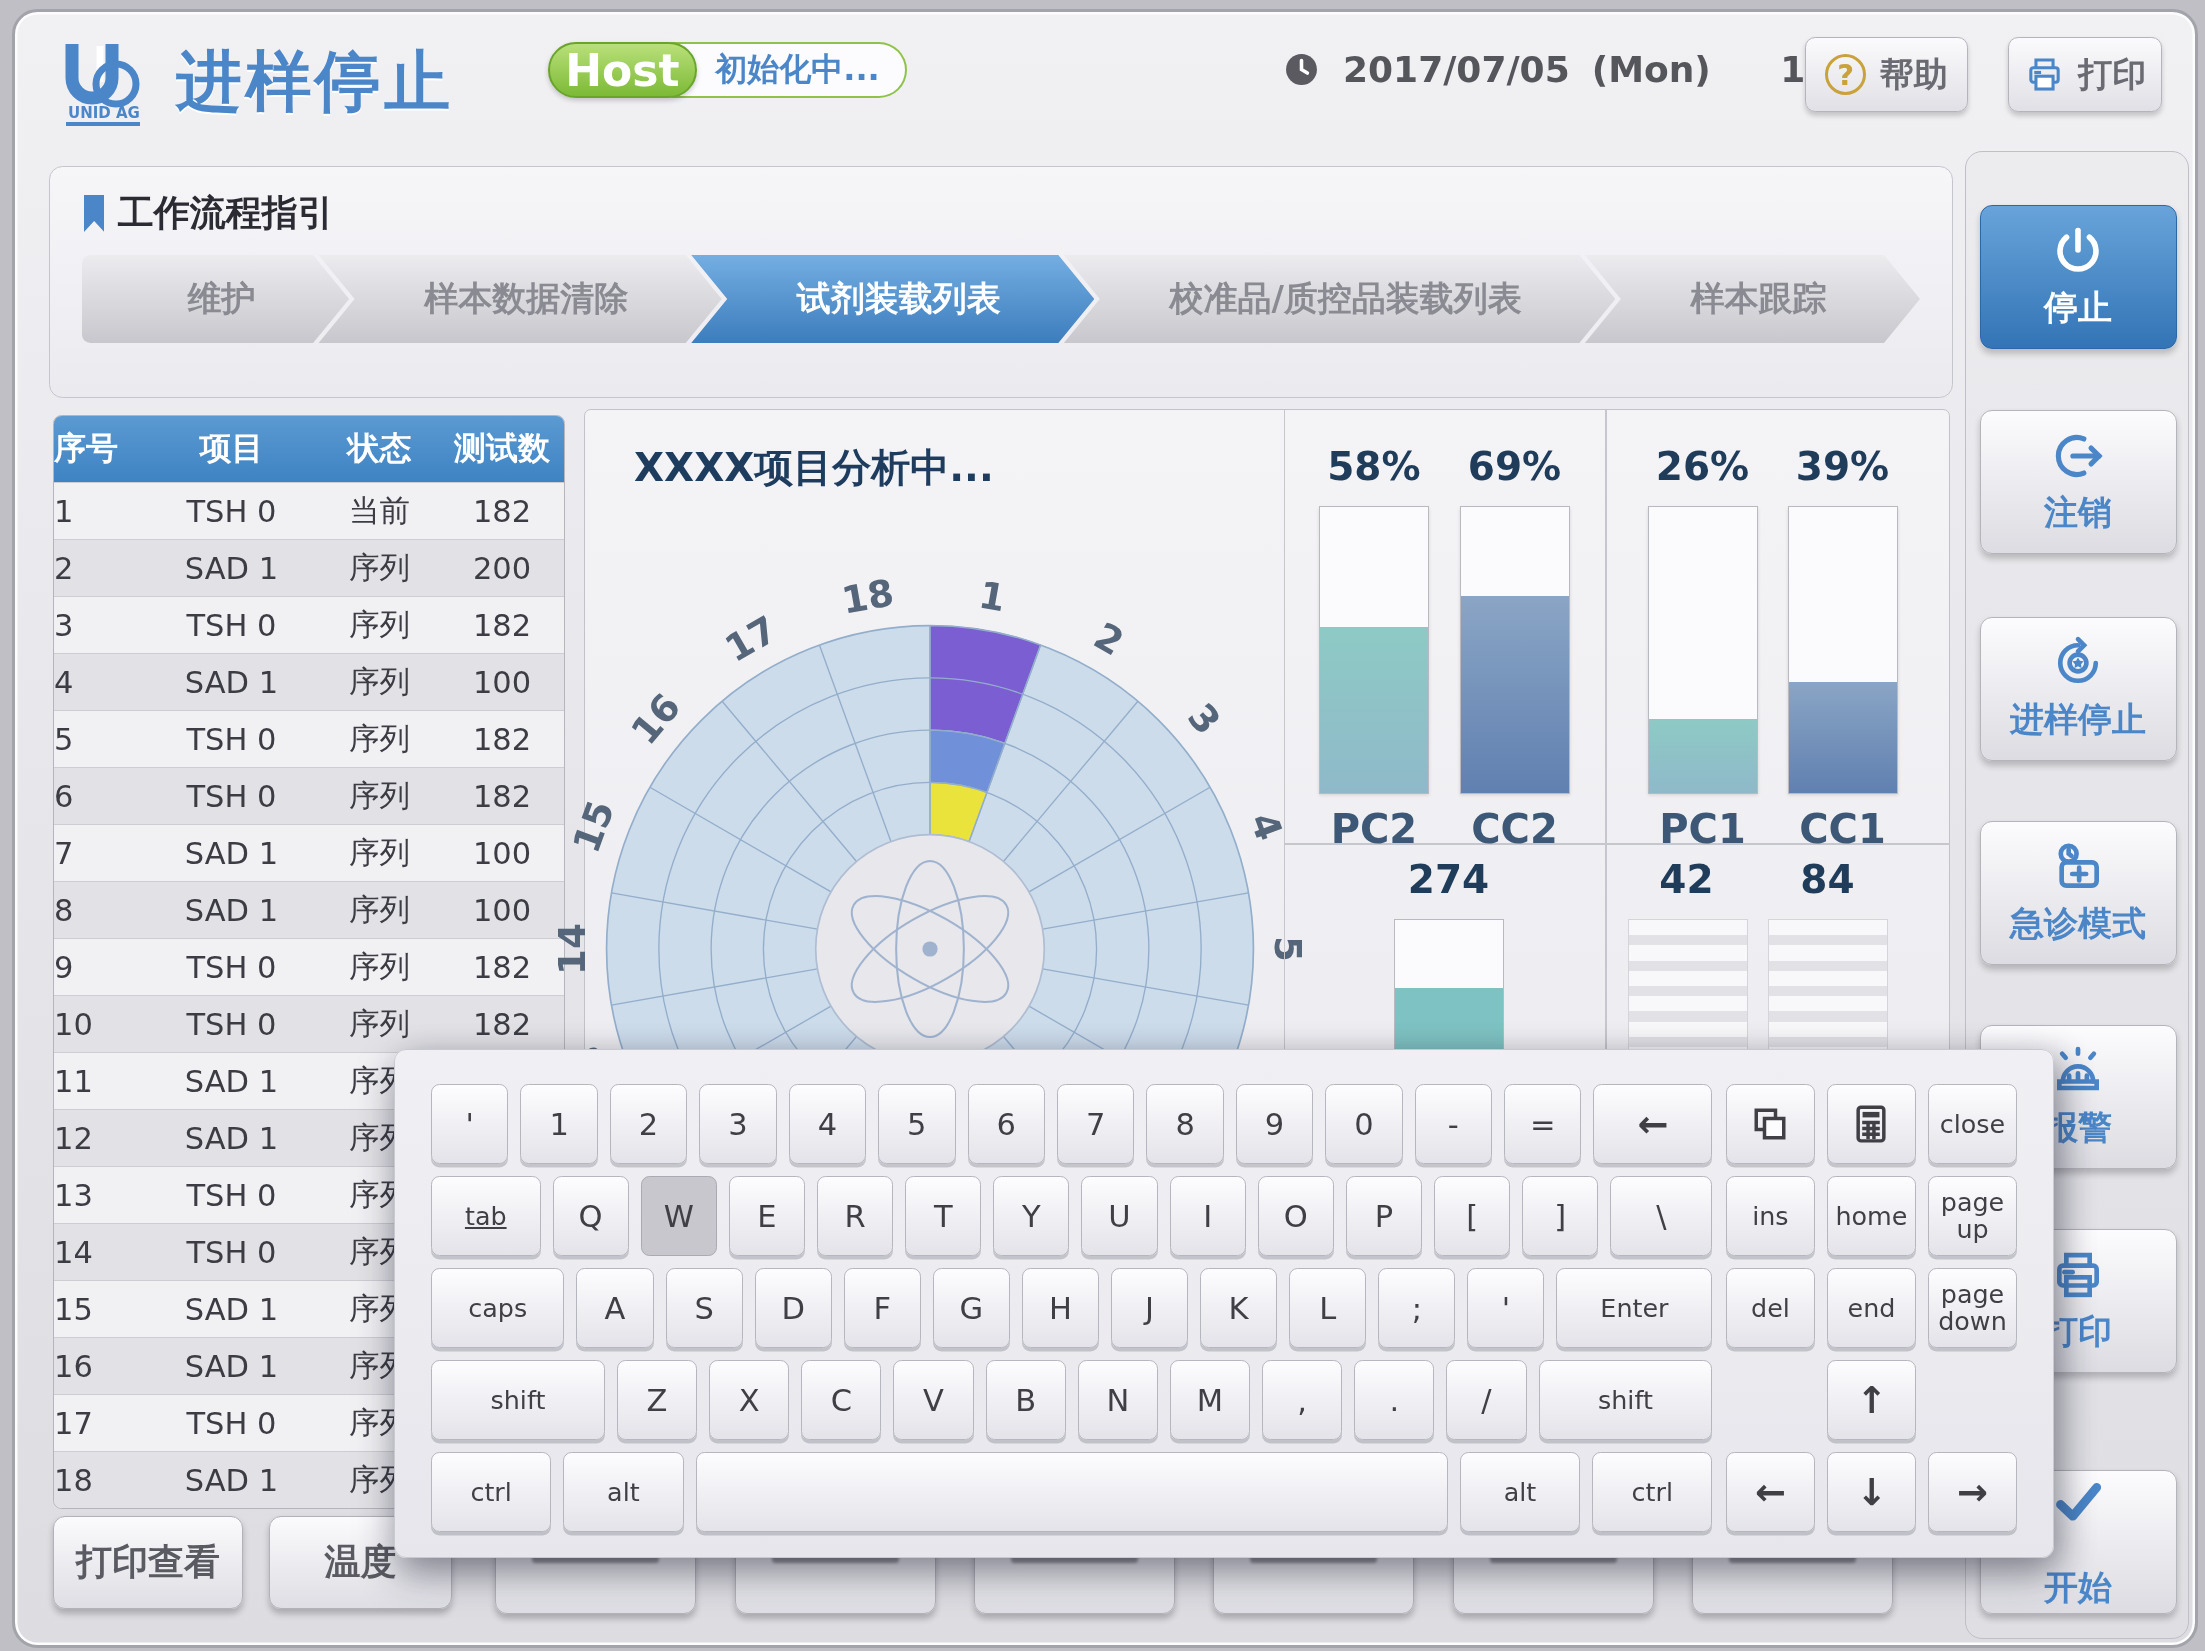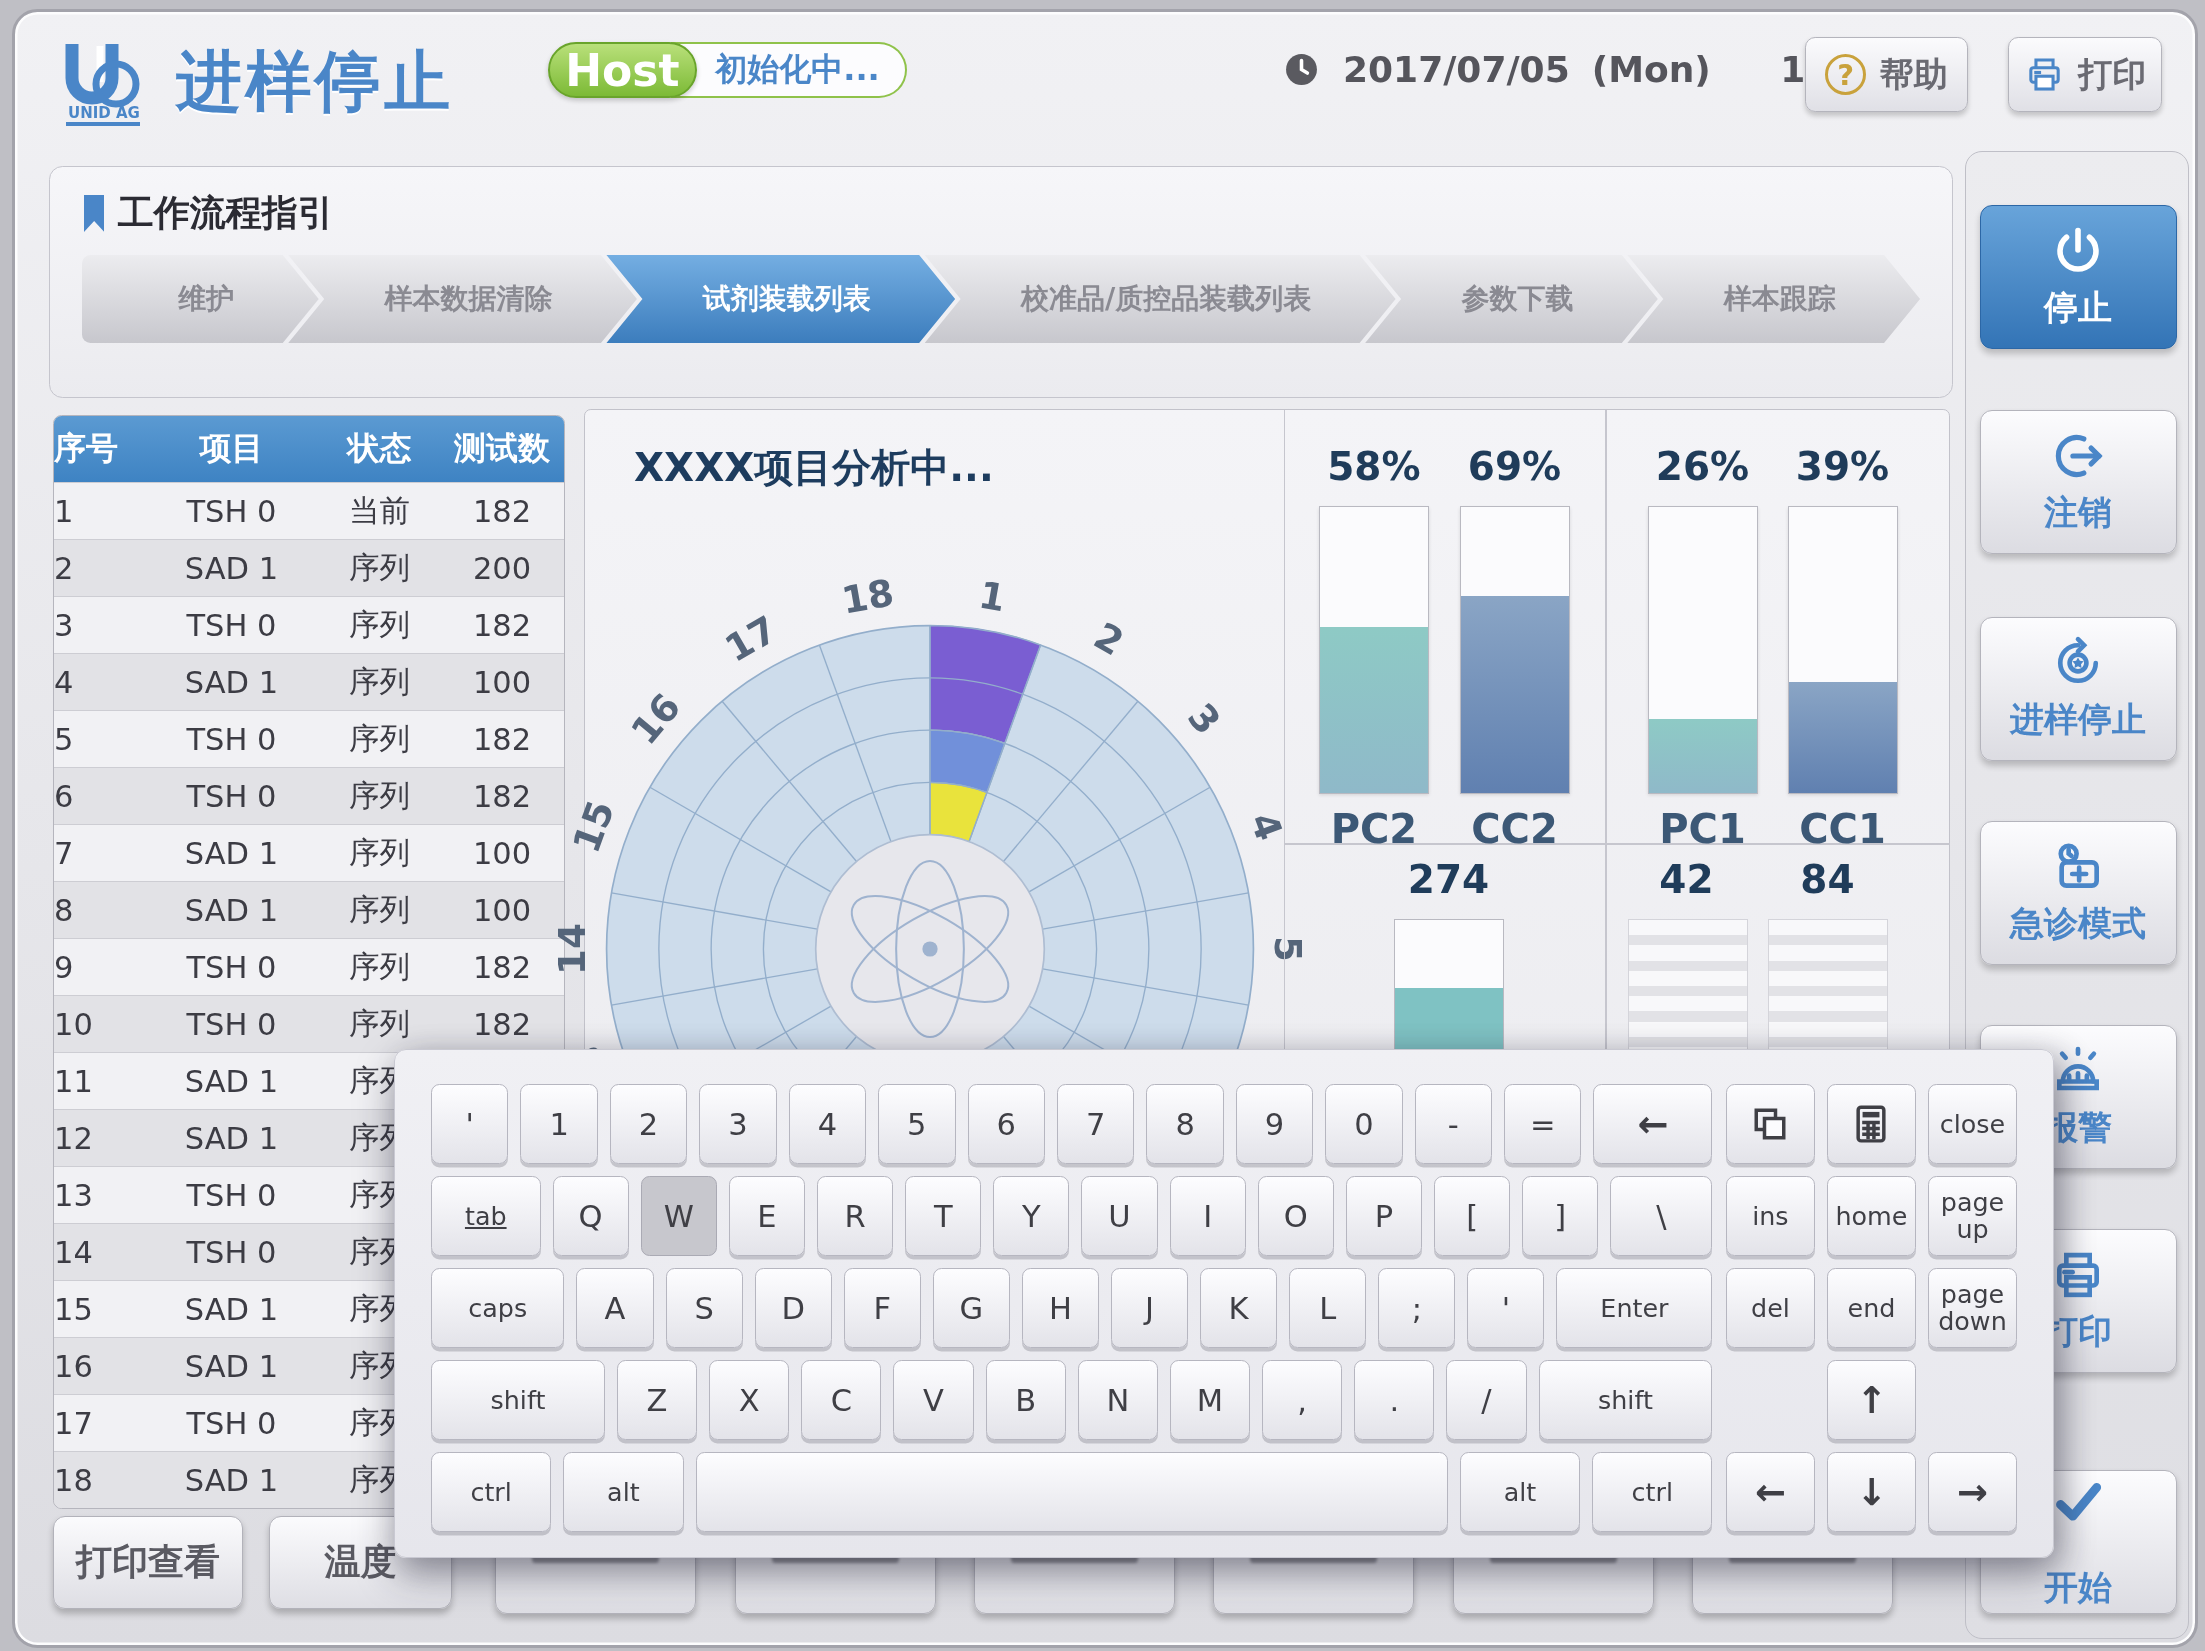--- a/index.html
+++ b/index.html
@@ -47,21 +47,21 @@
     background:linear-gradient(#f6f6f9,#ebebef);border:1.7px solid #c5c5cd;border-radius:13.5px;
   }
   .wf-title{position:absolute;left:34px;top:22px;display:flex;align-items:center;gap:13.5px;font-size:36px;font-weight:800;color:#2b2b33;}
   .bookmark{width:20.3px;height:37px;background:#4a86c8;clip-path:polygon(0 0,100% 0,100% 100%,50% 70%,0 100%);}
   .wf-steps{position:absolute;left:32px;top:88px;width:1838px;height:88px;display:flex;}
   .wf-step{
     flex:1 1 auto;position:relative;display:flex;align-items:center;justify-content:center;
     height:88px;margin-left:-30.5px;padding:0 61px 0 73px;white-space:nowrap;
     background:linear-gradient(#ececef,#c7c7cd);
     clip-path:polygon(0 0,calc(100% - 36px) 0,100% 50%,calc(100% - 36px) 100%,0 100%,36px 50%);
-    font-size:28px;color:#8a8a92;font-weight:600;cursor:pointer;
+    font-size:34px;color:#8a8a92;font-weight:600;cursor:pointer;
   }
   .wf-step.first{margin-left:0;clip-path:polygon(0 0,calc(100% - 36px) 0,100% 50%,calc(100% - 36px) 100%,0 100%);border-radius:8.5px;}
   .wf-step.active{background:linear-gradient(#74aee2,#3c7dbd);color:#ffffff;font-weight:700;}
   
   .rg-table{position:absolute;left:53px;top:415px;width:510px;border:1.7px solid #b5b5bd;border-radius:8.5px;overflow:hidden;background:#e8e8ec;}
   .rg-head{display:flex;background:linear-gradient(#5b9ad2,#3e83c3);color:#fff;font-size:32px;font-weight:700;height:66px;align-items:center;}
   .rg-row{display:flex;height:56px;align-items:center;font-size:30.5px;color:#3c3c44;border-top:1.7px solid #cdcdd3;cursor:pointer;}
   .rg-row.odd{background:#f1f1f4;} .rg-row.even{background:#e2e2e6;}
   .rg-c0{width:93px;text-align:left;} .rg-c1{width:169px;text-align:center;}
   .rg-c2{width:127px;text-align:center;} .rg-c3{width:118px;text-align:center;}
@@ -189,21 +189,20 @@
 <div class="wf-panel">
   <div class="wf-title">
     <span class="bookmark"></span>
     <span>工作流程指引</span>
   </div>
   <div class="wf-steps" id="wf-steps">
       <div class="wf-step first">维护</div>
       <div class="wf-step">样本数据清除</div>
       <div class="wf-step active">试剂装载列表</div>
       <div class="wf-step">校准品/质控品装载列表</div>
-      <div class="wf-step">参数下载</div>
       <div class="wf-step">样本跟踪</div>
     </div>
 </div>
 
 <div class="rg-table">
   <div class="rg-head" id="rg-head">
       <div class="rg-c0">序号</div>
       <div class="rg-c1">项目</div>
       <div class="rg-c2">状态</div>
       <div class="rg-c3">测试数</div>

